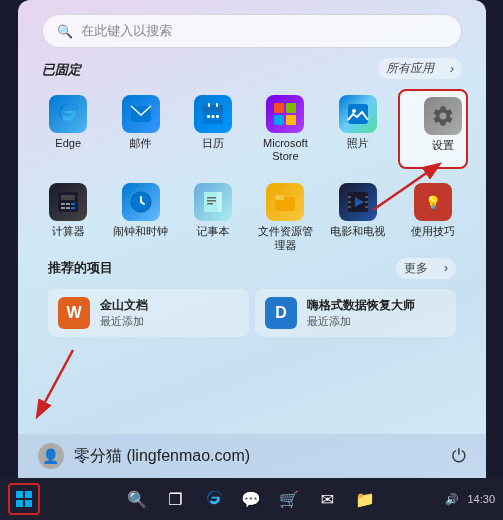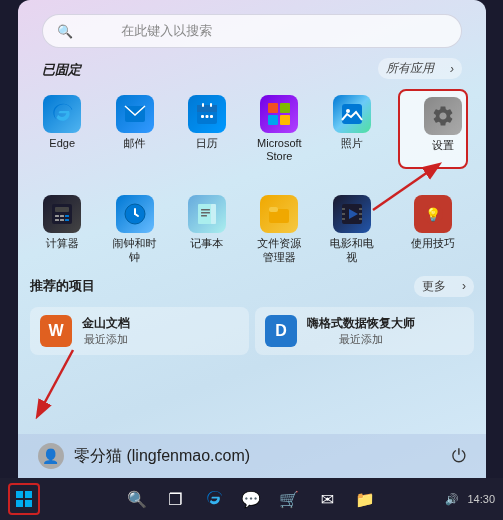--- a/index.html
+++ b/index.html
@@ -36,21 +36,20 @@
       padding: 7px 14px;
       gap: 8px;
     }
     .search-icon-wrap {
       color: #666;
       font-size: 13px;
     }
     .search-placeholder {
       color: #888;
       font-size: 13px;
-      margin-left: 40px;
     }
 
     
     .section-header {
       display: flex;
       justify-content: space-between;
       align-items: flex-end;
       padding: 0 24px;
       margin-bottom: 10px;
       font-style: italic;
@@ -70,22 +69,21 @@
       background: rgba(255,255,255,0.4);
       padding: 2px 8px;
       border-radius: 10px;
     }
 
     
     .app-grid {
       display: grid;
       grid-template-columns: repeat(6, 1fr);
       padding: 0 18px;
-      gap: 20px;
-      margin-bottom: 6px;
+      gap: 8px;
     }
     .app-item {
       display: flex;
       flex-direction: column;
       align-items: center;
       padding: 6px 4px;
       border-radius: 8px;
       cursor: pointer;
       position: relative;
     }
@@ -122,23 +120,22 @@
     .icon-calc { background: linear-gradient(135deg, #1a1a2e, #444); }
     .icon-clock { background: linear-gradient(135deg, #0078D4, #66bbff); }
     .icon-notepad { background: linear-gradient(135deg, #6ad, #aee); }
     .icon-paint { background: linear-gradient(135deg, #0078D4, #6af, #ff8); }
     .icon-explorer { background: linear-gradient(135deg, #f0a800, #f5c842); }
     .icon-film { background: linear-gradient(135deg, #1a1a2e, #2255aa); }
     .icon-tips { background: #c0392b; }
 
     
     .recommended-section {
-      padding: 0 12px;
+      padding: 0 30px;
       flex: 1;
-      text-align: center;
     }
     .rec-header {
       display: flex;
       justify-content: space-between;
       align-items: center;
       margin-bottom: 10px;
     }
     .rec-items {
       display: grid;
       grid-template-columns: 1fr 1fr;

